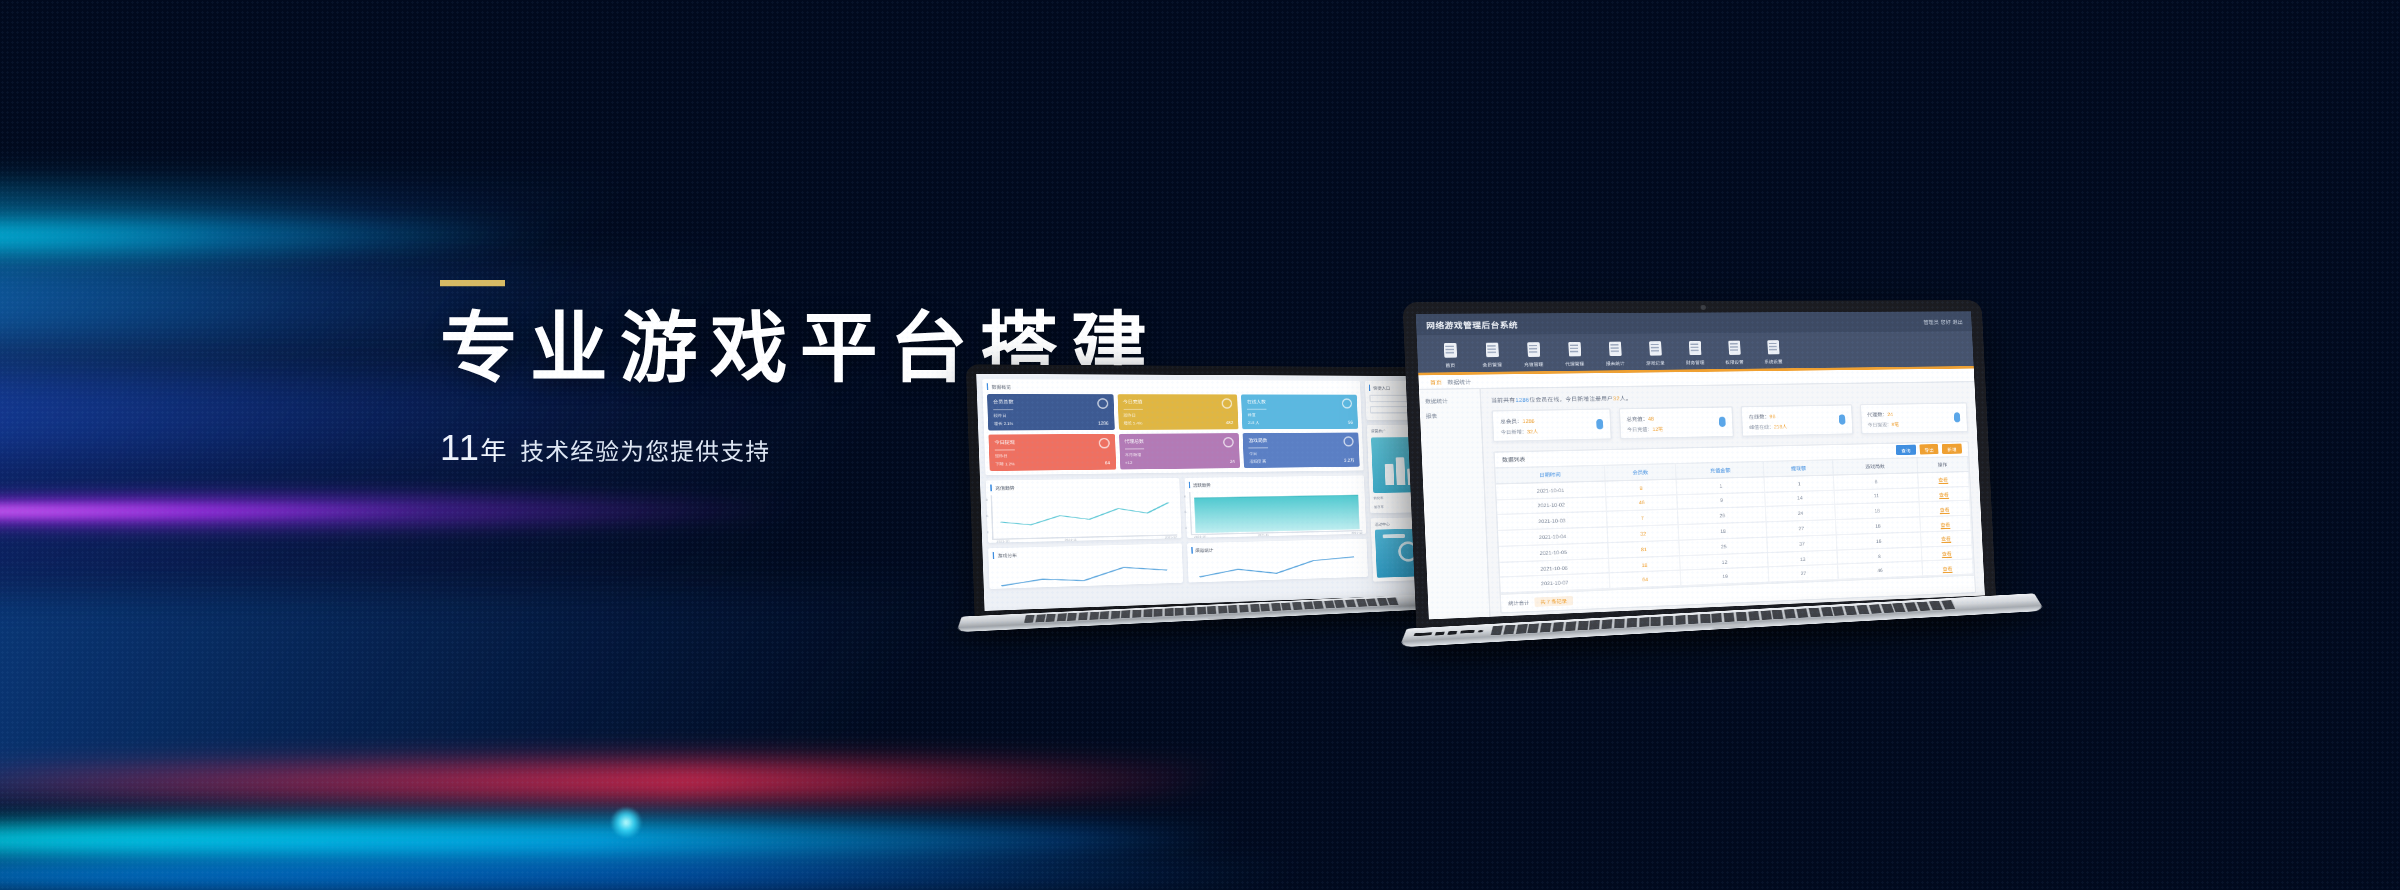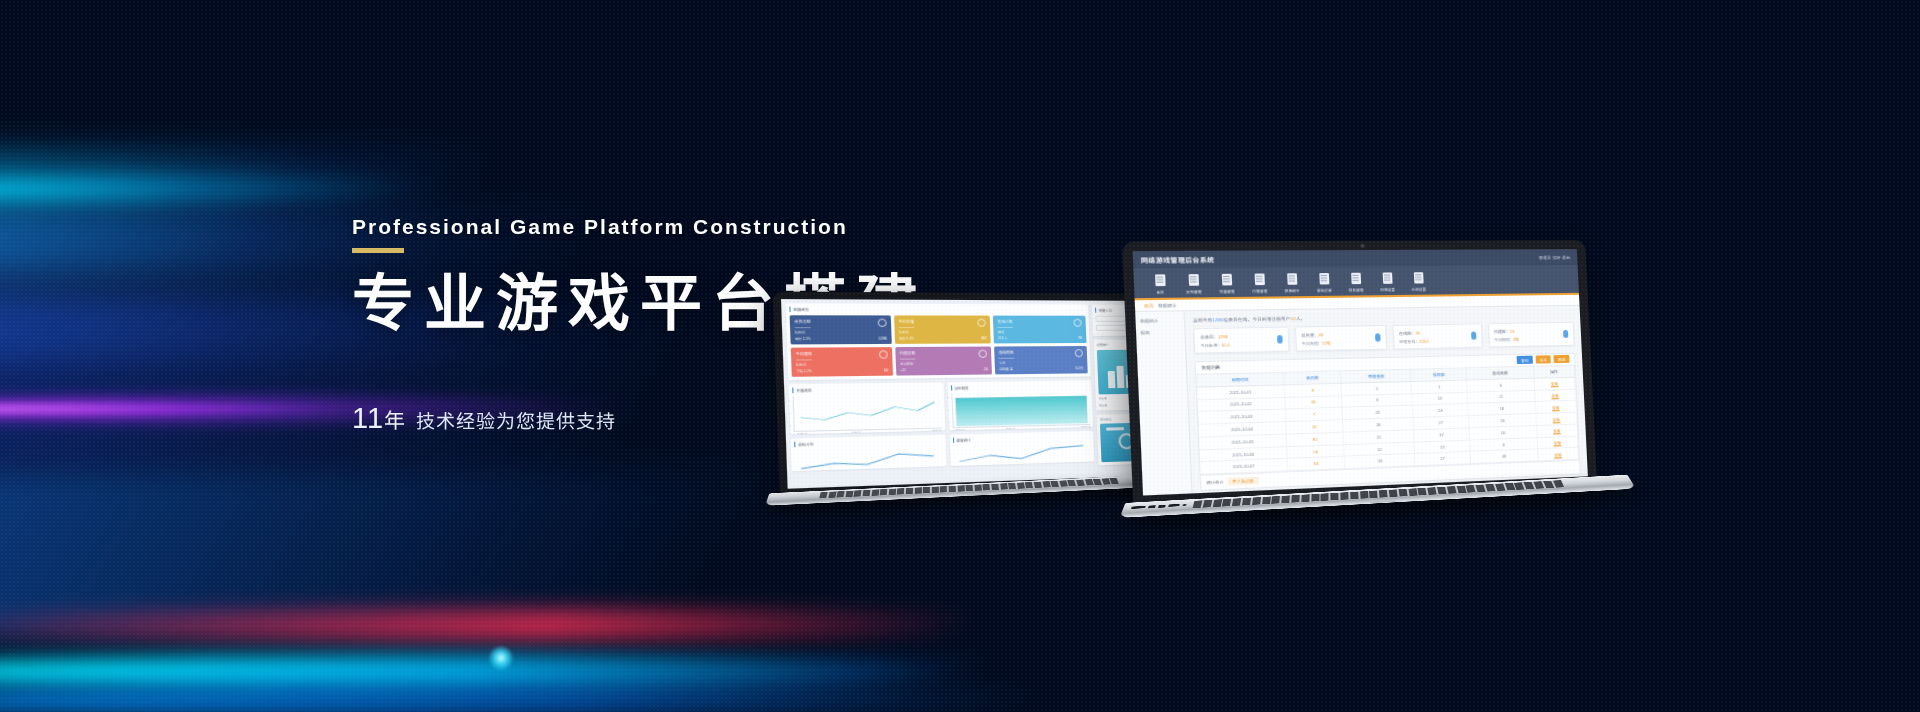--- a/index.html
+++ b/index.html
@@ -140,21 +140,21 @@
     color:#ffffff;
     font-size:23px;
     font-weight:bold;
     letter-spacing:2px;
     padding:5px 16px 6px;
     white-space:nowrap;
     box-shadow:0 2px 14px rgba(230,20,35,.45);
   }
 
   .subline{
-    margin-top:65px;
+    margin-top:30px;
     color:#eef3fb;
     white-space:nowrap;
     letter-spacing:1px;
   }
   .subline .years{ font-size:29px; font-weight:300; }
   .subline .years-unit{ font-size:21px; }
   .subline .tail{ font-size:19px; margin-left:10px; color:#dfe7f4; }
 
   
   .laptop{ position:absolute; }
@@ -420,21 +420,20 @@
 
   <div class="streak streak-cyan-top"></div>
   <div class="streak streak-magenta"></div>
   <div class="streak streak-magenta2"></div>
   <div class="streak streak-red"></div>
   <div class="streak streak-cyan-bot"></div>
   <div class="streak streak-blue-bot"></div>
   <div class="streak glow-dot"></div>
 
   <div class="copy">
-    <div class="eyebrow">Professional  Game  Platform  Construction</div>
     <div class="eyebrow-rule"></div>
     <h1 class="headline">专业游戏平台搭建</h1>
     <div class="subline">
       <span class="years">11</span><span class="years-unit">年</span><span class="tail">技术经验为您提供支持</span>
     </div>
   </div>
 
   <div class="laptop" id="laptop-rear">
     <div class="lid">
       <div class="screen">

